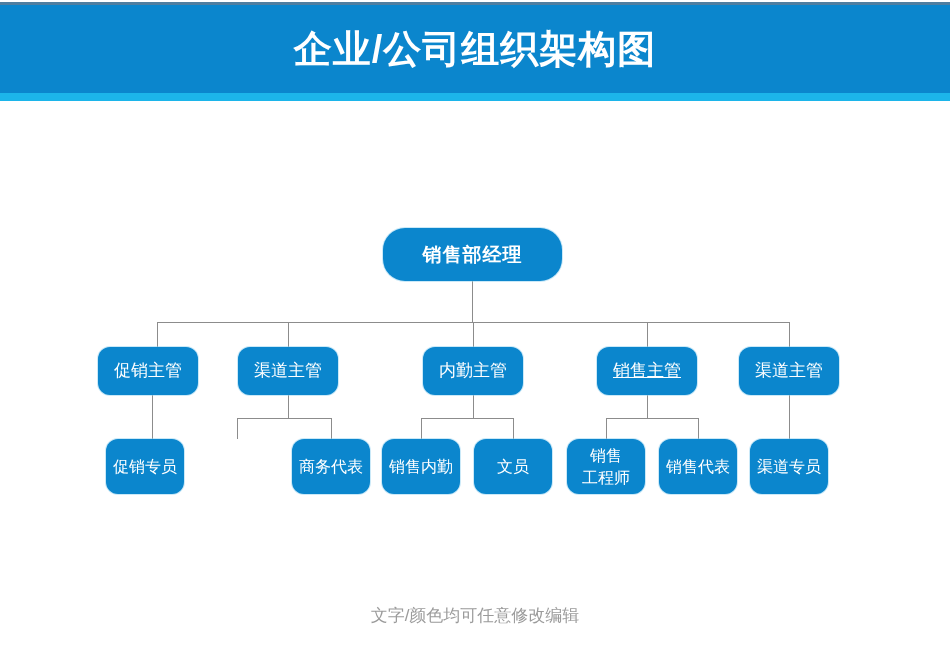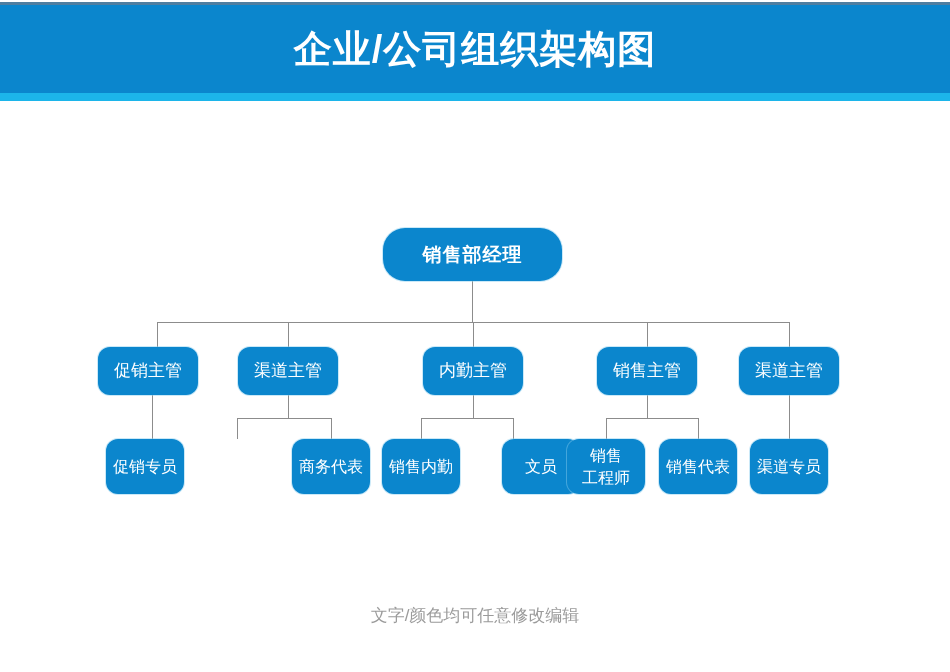--- a/index.html
+++ b/index.html
@@ -50,24 +50,24 @@
     line-height: 22px;
   }
   .node-root {
     left: 383px; top: 228px; width: 179px; height: 53px;
     font-size: 19px; font-weight: 700; border-radius: 22px; letter-spacing: 1px;
   }
   .node-l2 { top: 347px; width: 100px; height: 48px; font-size: 17px; }
   .node-l3 { top: 439px; width: 78px;  height: 55px; font-size: 16px; }
 
   .l2-0 { left: 98px; } .l2-1 { left: 238px; } .l2-2 { left: 423px; }
-  .l2-3 { left: 597px; } .l2-4 { left: 739px; }
+  .l2-3 { left: 597px; text-decoration: underline; } .l2-4 { left: 739px; }
 
   .l3-0 { left: 106px; } .l3-1 { left: 198px; } .l3-2 { left: 292px; }
-  .l3-3 { left: 382px; } .l3-4 { left: 474px; margin-left: 28px; } .l3-5 { left: 567px; }
+  .l3-3 { left: 382px; } .l3-4 { left: 474px; } .l3-5 { left: 567px; }
   .l3-6 { left: 659px; } .l3-7 { left: 750px; }
 
   
   .footer-note {
     position: absolute; left: 0; top: 604px; width: 950px;
     text-align: center; color: var(--footer-text);
     font-size: 17px; line-height: 24px;
   }
 </style>
 </head>

